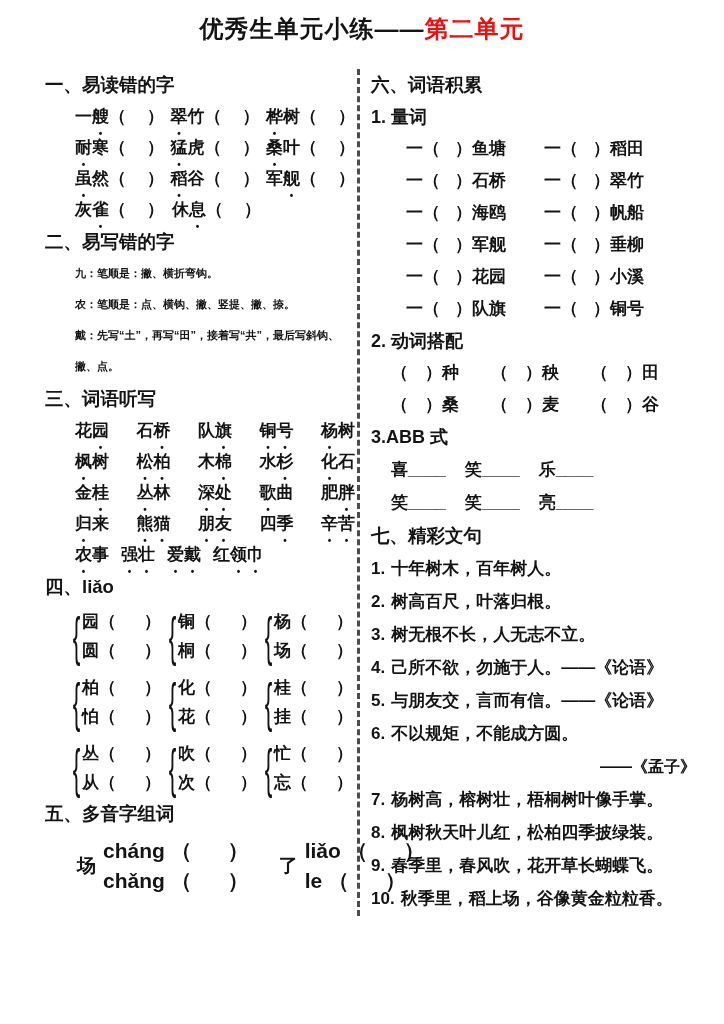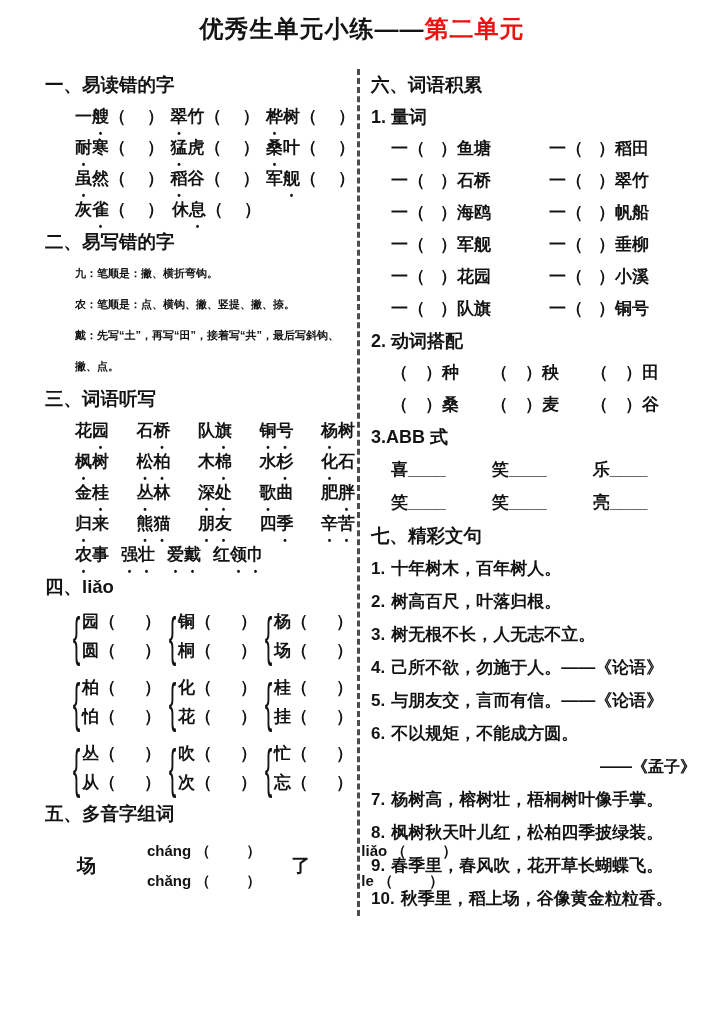--- a/index.html
+++ b/index.html
@@ -43,24 +43,24 @@
   .cell{display:flex;align-items:center;}
   .brace{
     flex:none;width:13px;font-size:54px;font-weight:300;line-height:58px;
     transform:scaleX(.42);transform-origin:center;color:var(--ink);
   }
   .pcol{display:flex;flex-direction:column;}
   .pline{line-height:29px;font-size:17px;font-weight:600;white-space:nowrap;}
   .polywrap{display:flex;gap:30px;margin-left:32px;margin-top:6px;}
   .poly{display:flex;align-items:center;gap:7px;}
   .pchar{font-size:19px;font-weight:800;}
-  .pr{line-height:30px;font-size:15px;font-weight:600;white-space:nowrap;margin-left:44px;}
-  .r6{gap:58px;margin-left:20px;line-height:32px;}
+  .pr{line-height:30px;font-size:21px;font-weight:600;white-space:nowrap;}
+  .r6{gap:38px;margin-left:35px;line-height:32px;}
   .r6b{gap:32px;margin-left:20px;line-height:32px;}
-  .r6c{gap:46px;margin-left:20px;line-height:33px;}
+  .r6c{gap:19px;margin-left:20px;line-height:33px;}
   .s7item{display:flex;line-height:33px;font-size:17px;font-weight:600;}
   .s7item .no{flex:none;margin-right:6px;font-weight:700;}
   .s7cont{text-align:right;padding-right:20px;line-height:33px;font-size:16px;font-weight:700;}
   .sec{margin-bottom:1px;}
 </style>
 </head>
 <body>
 
 <div class="page">
   <div class="title">

